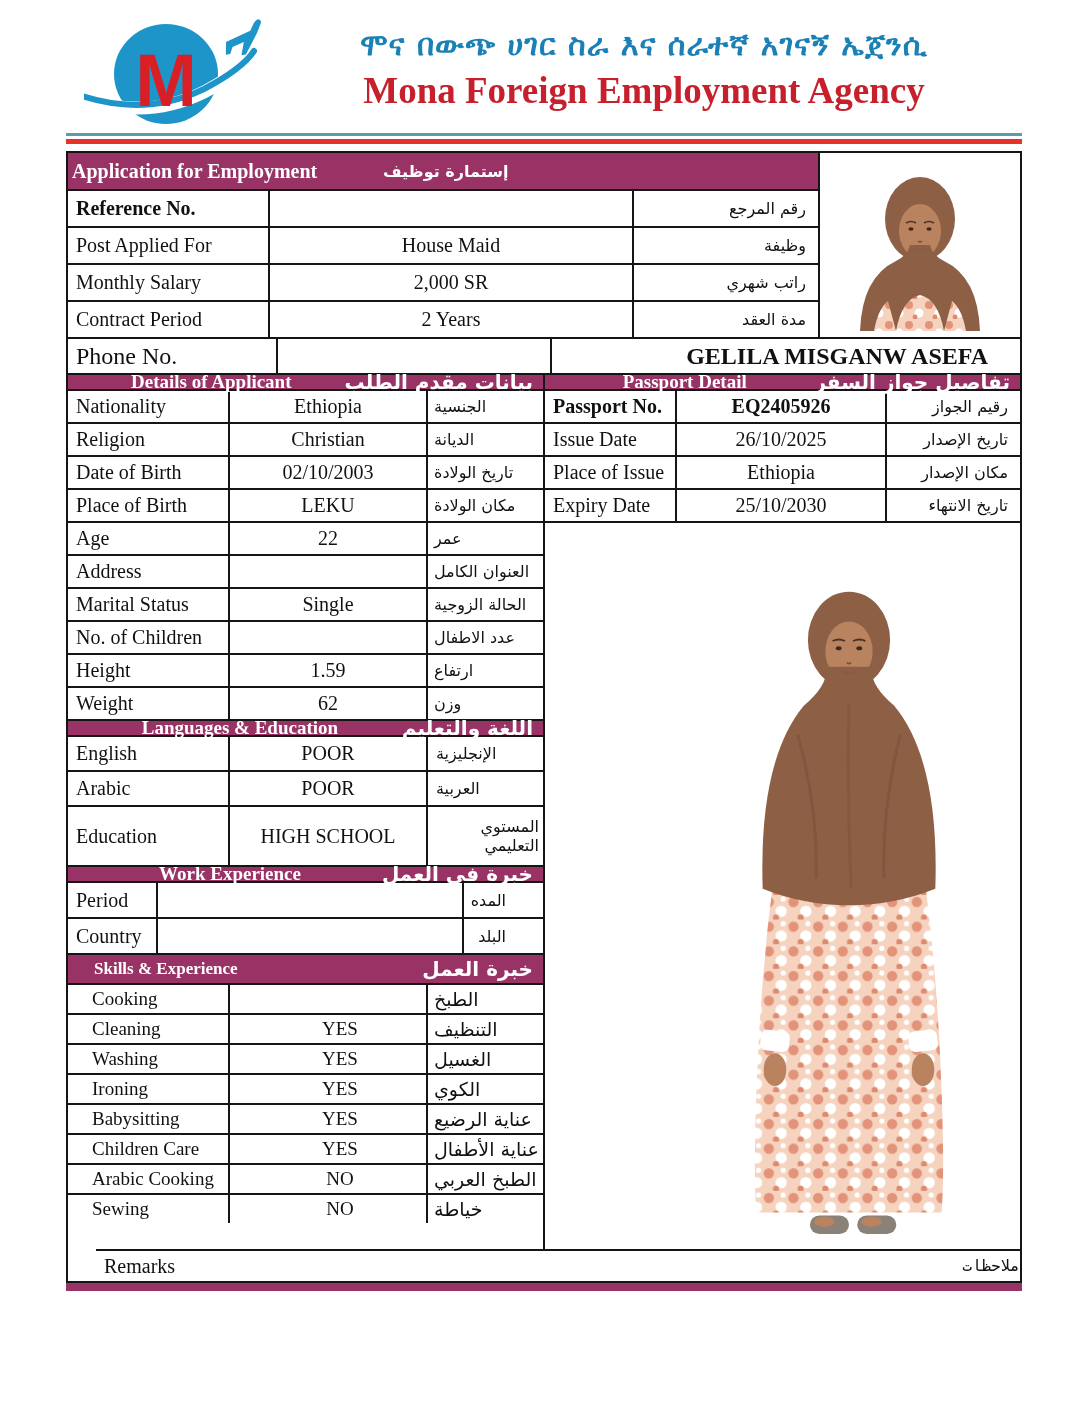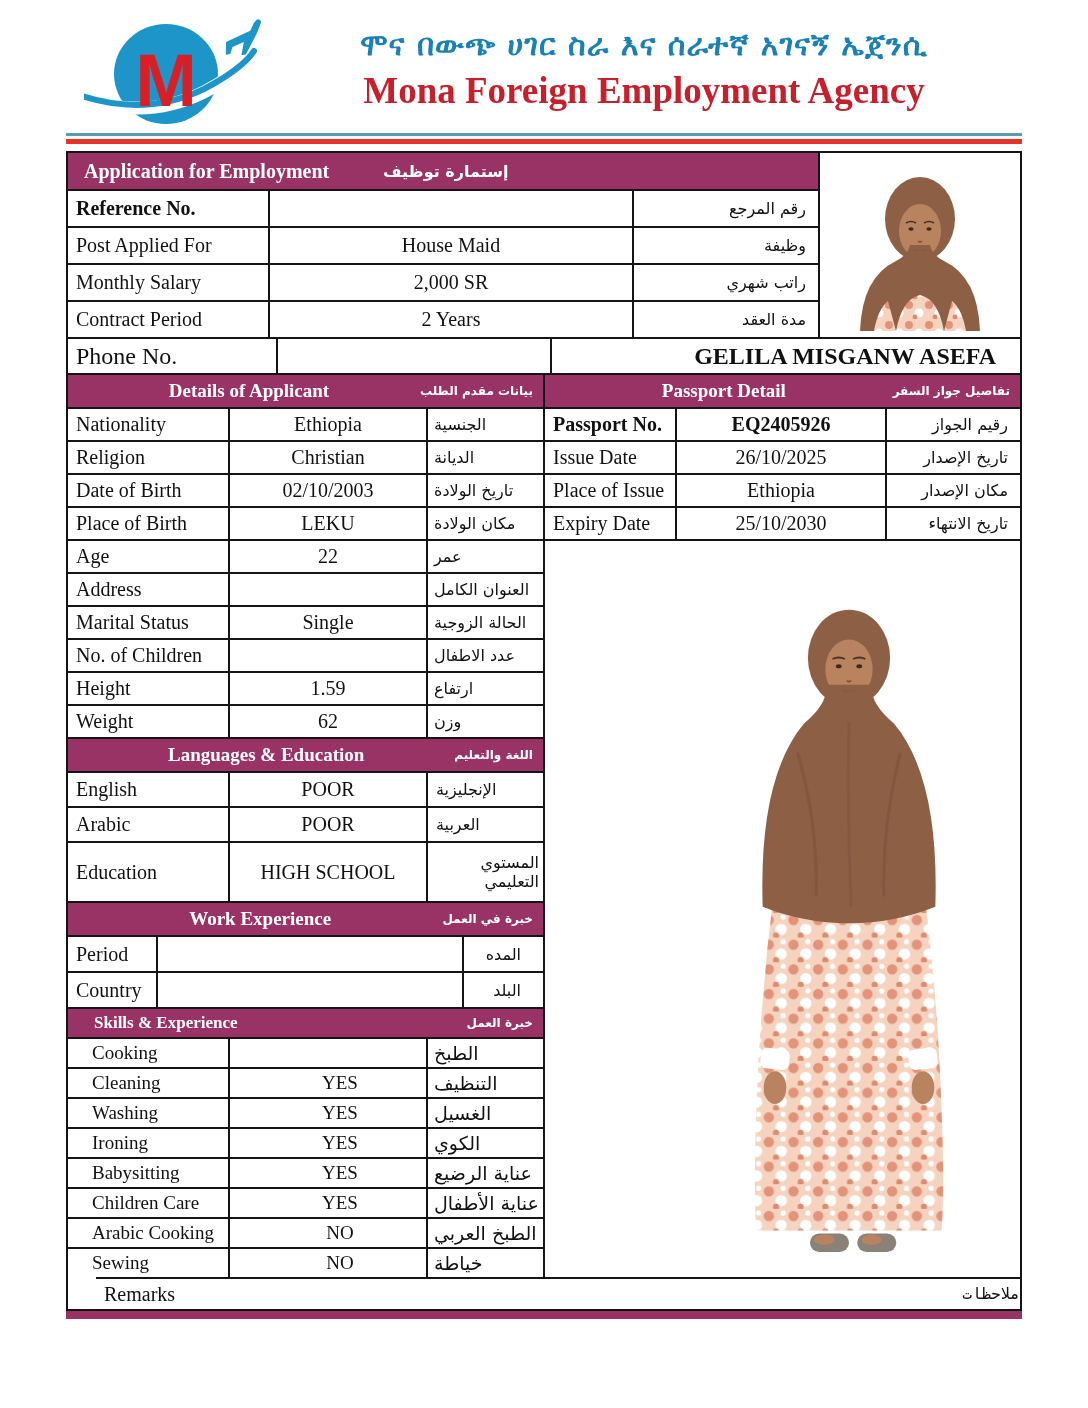--- a/index.html
+++ b/index.html
@@ -24,68 +24,68 @@
   .rule { width:956px; margin-left:66px; }
   .rule-teal { height:3px; background:var(--rule_teal,#5a9daa); margin-top:7px; }
   .rule-red  { height:5px; background:var(--rule_red,#e63229); margin-top:3px; }
 
   
   .form { width:952px; margin:7px 0 0 66px; border:2px solid #151515; background:#fff; }
   .form > * + * { border-top:2px solid #151515; }
 
   .bar {
     background:var(--maroon,#993366); color:#fff; font-weight:bold;
-    display:flex; align-items:center; height:32px; font-size:19px;
+    display:flex; align-items:center; height:14px; font-size:19px;
     position:relative; padding:0 10px;
   }
   .bar .en { margin:0 auto; }
-  .bar .ar { font-family:"DejaVu Sans",sans-serif; font-size:12px; direction:rtl; }
+  .bar .ar { font-family:"DejaVu Sans",sans-serif; font-size:20px; direction:rtl; }
   .bar-skills { height:28px; font-size:17px; }
   .bar-skills .en { margin:16px; }
   .bar-skills .ar { margin-left:auto; }
 
   .grid { display:grid; background:#151515; gap:2px; }
   .cell { background:#fff; display:flex; align-items:center; font-size:20px; overflow:hidden; white-space:nowrap; }
   .cell.lbl { padding-left:8px; }
   .cell.val { justify-content:center; text-align:center; }
   .cell.ar  {
     font-family:"DejaVu Sans",sans-serif; font-size:16px; direction:rtl;
     justify-content:flex-start; padding-right:12px;
   }
   .ar-left .cell.ar { justify-content:flex-end; padding-right:4px; padding-left:6px; }
   .cell.b, .b { font-weight:bold; }
 
   
   .top-grid { grid-template-columns:200px 362px 184px 1fr; grid-template-rows:36px repeat(4,35px); }
   .app-bar { grid-column:1/4; grid-row:1/2; background:var(--maroon,#993366); color:#fff; font-weight:bold;
              display:flex; align-items:center; font-size:20px; position:relative; }
-  .app-bar .en { padding-left:16px; }
+  .app-bar .en { padding-left:4px; }
   .app-bar .ar { position:absolute; left:42%; font-family:"DejaVu Sans",sans-serif; font-size:16px; direction:rtl; }
   .photo-cell { grid-column:4/5; grid-row:1/6; background:#fff; display:flex; justify-content:center; align-items:flex-start; }
   .photo-cell svg { margin-top:6px; }
 
   .phone-row { display:flex; height:34px; }
   .phone-row > div { display:flex; align-items:center; font-size:24px; }
   .phone-row > * + * { border-left:2px solid #151515; }
   .phone-lbl { width:200px; padding-left:8px; }
   .phone-val { width:272px; }
-  .phone-name { flex:1; font-weight:bold; justify-content:flex-end; padding-right:24px; font-size:21px; }
+  .phone-name { flex:1; font-weight:bold; justify-content:flex-end; padding-right:32px; font-size:21px; }
 
   
   .middle { display:flex; }
   .half { display:flex; flex-direction:column; }
   .half > * + * { border-top:2px solid #151515; }
   .half.left { width:475px; }
   .half.right { flex:1; border-left:2px solid #151515; }
 
   .g-details  { grid-template-columns:160px 196px 1fr; grid-template-rows:repeat(10,31px); }
   .g-lang     { grid-template-columns:160px 196px 1fr; grid-template-rows:33px 33px 58px; }
   .g-lang .cell.ar { white-space:normal; line-height:1.2;padding-left:8px; }
   .g-work     { grid-template-columns:88px 304px 1fr; grid-template-rows:repeat(2,34px); }
-  .g-work .cell.ar { padding-right:22px; }
+  .g-work .cell.ar { padding-right:37px; }
   .g-skills   { grid-template-columns:160px 196px 1fr; grid-template-rows:repeat(8,28px); }
   .g-skills .cell { font-size:19px;padding-left:24px; }
   .g-passport { grid-template-columns:130px 208px 1fr; grid-template-rows:repeat(4,31px); }
 
   .photo-cell-full { flex:1; background:#fff; display:flex; justify-content:center; align-items:flex-start; overflow:hidden; }
   .photo-cell-full svg { margin-top:26px; transform:translateX(66px); }
 
   .remarks-row { display:flex; align-items:center; height:30px; justify-content:space-between;margin-left:28px; }
   .remarks-row .en { font-size:20px; padding-left:8px; }
   .remarks-row .ar { font-family:Liberation Mono, monospace; font-size:16px; direction:rtl; }

